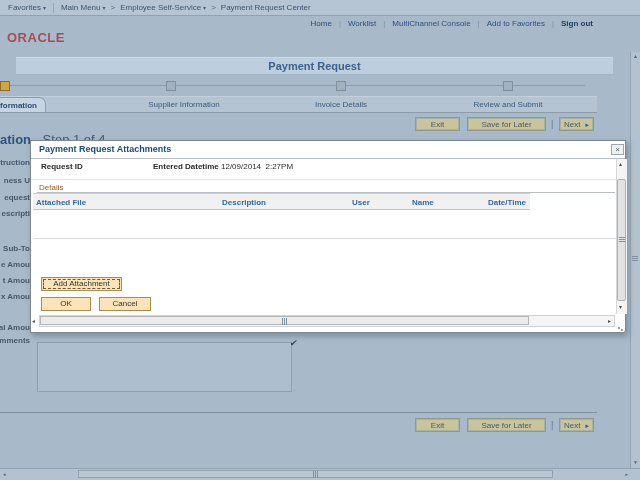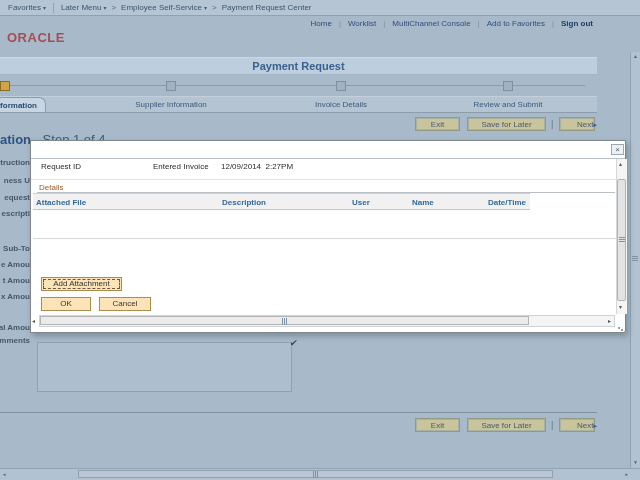--- a/index.html
+++ b/index.html
@@ -15,35 +15,35 @@
     display:flex;align-items:center;padding-left:8px;box-sizing:border-box;font-size:8px;color:#3a556f;}
   .crumbbar .item{display:flex;align-items:center;gap:2px;cursor:default;}
   .caret{font-size:6px;color:#4a607a;line-height:1;}
   .vline{width:1px;height:10px;background:#8fa2b3;margin:0 7px;}
   .gt{margin:0 5px;color:#546982;}
   .linksbar{top:19px;right:47px;display:flex;align-items:center;gap:7px;font-size:8px;color:#2d4e7e;}
   .linksbar .sep{color:#7d91a4;}
   .signout{font-weight:bold;color:#1c3a5e;}
   .logo{left:7px;top:30px;font-size:13px;font-weight:bold;color:#a84c52;letter-spacing:.5px;transform:scaleY(.92);}
   
-  .titlebar{left:0;top:57px;width:597px;height:18px;background:#bdcfdf;border-top:1px solid #cbd9e6;
+  .titlebar{left:16px;top:57px;width:597px;height:18px;background:#bdcfdf;border-top:1px solid #cbd9e6;
     border-bottom:1px solid #a3b6c7;text-align:center;line-height:17px;font-size:11px;font-weight:bold;color:#3b618f;box-sizing:border-box;}
   .stepline{left:0;top:85px;width:585px;height:1px;background:#8d9caa;}
   .sq{width:8px;height:8px;border:1px solid #808f9c;background:#a3b2c0;top:81px;}
   .sq.active{background:#d2a544;border-color:#8d6d25;}
   .tabstrip{left:0;top:96px;width:597px;height:17px;background:#b4c4d3;border-top:1px solid #c2cfdc;
     border-bottom:1px solid #8c9cab;box-sizing:border-box;}
   .activetab{left:-28px;top:97px;width:74px;height:15px;background:#c7d5e2;border:1px solid #8c9cab;border-bottom:none;
     border-top-right-radius:7px;text-align:right;padding-right:8px;line-height:15px;font-size:8px;font-weight:bold;color:#2a4c76;box-sizing:border-box;}
   .tablabel{top:100px;transform:translateX(-50%);font-size:8px;color:#3c5a7a;white-space:nowrap;}
   
   .btn-dim{height:14px;background:#cac49d;border:1px solid #8f9a88;box-shadow:0 0 0 1px #a8b2a0 inset;
     font-size:8px;color:#46596a;text-align:center;line-height:13px;box-sizing:border-box;cursor:pointer;}
   .btnsep{font-size:9px;color:#5f7386;}
-  .nextwrap{display:flex;align-items:center;justify-content:space-between;padding:0 17px;}
+  .nextwrap{display:flex;align-items:center;justify-content:space-between;padding:0 4px;}
   .nextarrow{color:#2b5a9c;font-size:7px;}
   .heading9{font-size:13px;}
   .hbold{font-weight:bold;color:#2d5282;}
   .hrest{color:#3e5a78;}
   .bglabel{right:610px;font-size:8px;font-weight:bold;color:#45586c;white-space:nowrap;}
   .comments{left:37px;top:342px;width:255px;height:50px;background:#adbfce;border:1px solid #8fa0b0;box-sizing:border-box;}
   .spellicon{left:290px;top:338px;font-size:9px;color:#2c4a66;transform:skewX(-8deg);cursor:pointer;}
   .bottomrule{left:0;top:412px;width:597px;height:1px;background:#7e92a5;}
   
   .vscroll{left:630px;top:52px;width:10px;height:416px;background:#b3c2d1;border-left:1px solid #91a3b3;box-sizing:border-box;}
@@ -52,21 +52,21 @@
   .hthumb{left:78px;top:470px;width:475px;height:8px;background:#bac8d6;border:1px solid #8ea0b1;box-sizing:border-box;}
   .grip-v{width:1px;height:7px;background:#7f93a5;box-shadow:2px 0 0 #7f93a5,4px 0 0 #7f93a5;}
   .grip-h{width:6px;height:1px;background:#7f93a5;box-shadow:0 2px 0 #7f93a5,0 4px 0 #7f93a5;}
   
   .modal{left:30px;top:140px;width:596px;height:193px;background:#ffffff;border:1px solid #7e868e;
     box-shadow:2px 3px 6px rgba(40,55,70,.35);box-sizing:border-box;}
   .mtitle{left:8px;top:3px;font-size:9px;font-weight:bold;color:#174a7e;}
   .mclose{left:580px;top:3px;width:13px;height:11px;background:#eef1f4;border:1px solid #9aa6b0;
     font-size:8px;line-height:10px;text-align:center;color:#4a5a68;box-sizing:border-box;cursor:pointer;}
   .mline1{left:0;top:17px;width:594px;height:1px;background:#b7bec6;}
-  .mlabel{font-size:8px;font-weight:normal;color:#2b2b2b;}
+  .mlabel{font-size:8px;font-weight:bold;color:#2b2b2b;}
   .mvalue{font-size:8px;color:#2b2b2b;white-space:pre;}
   .mline2{left:0;top:38px;width:594px;height:1px;background:#e2e4e6;}
   .details{left:8px;top:42px;font-size:8px;color:#a05a1e;}
   .groupline{left:6px;top:51px;width:578px;height:1px;background:#b9bfc5;}
   .gridhead{left:2px;top:52px;width:497px;height:17px;background:#f1f1f1;border-top:1px solid #cfcfcf;
     border-bottom:1px solid #c3c6c9;box-sizing:border-box;}
   .gcol{top:4px;font-size:8px;font-weight:bold;color:#33689c;white-space:nowrap;}
   .rowline{left:2px;top:97px;width:585px;height:1px;background:#d5d8da;}
   .btn-gold{background:#fce3b8;border:1px solid #ad8a4e;font-size:8px;color:#333;text-align:center;
     line-height:12px;box-sizing:border-box;cursor:pointer;height:14px;}
@@ -81,21 +81,21 @@
 </head>
 <body>
 
 <div class="abs crumbbar">
   <span class="item">
     <span>Favorites</span>
     <span class="caret">▾</span>
   </span>
   <span class="vline"></span>
   <span class="item">
-    <span>Later Menu</span>
+    <span>Main Menu</span>
     <span class="caret">▾</span>
   </span>
   <span class="gt">&gt;</span>
   <span class="item">
     <span>Employee Self-Service</span>
     <span class="caret">▾</span>
   </span>
   <span class="gt">&gt;</span>
   <span class="item">
     <span>Payment Request Center</span>
@@ -119,21 +119,21 @@
 <div class="abs titlebar">Payment Request</div>
 
 <div class="abs stepline"></div>
 <div class="abs sq active" style="left:0;"></div>
 <div class="abs sq" style="left:166px;"></div>
 <div class="abs sq" style="left:336px;"></div>
 <div class="abs sq" style="left:503px;"></div>
 
 <div class="abs tabstrip"></div>
 <div class="abs activetab">Information</div>
-<span class="abs tablabel" style="left:171px;text-align:right;">Supplier Information</span>
+<span class="abs tablabel" style="left:184px;text-align:right;">Supplier Information</span>
 <span class="abs tablabel" style="left:341px;">Invoice Details</span>
 <span class="abs tablabel" style="left:508px;">Review and Submit</span>
 
 <div class="abs btn-dim" style="left:415px;top:117px;width:45px;">Exit</div>
 <div class="abs btn-dim" style="left:467px;top:117px;width:79px;">Save for Later</div>
 <span class="abs btnsep" style="left:551px;top:119px;">|</span>
 <div class="abs btn-dim nextwrap" style="left:559px;top:117px;width:35px;">
   <span>Next</span>
   <span class="nextarrow">▸</span>
 </div>
@@ -172,25 +172,26 @@
 </div>
 <div class="abs hscroll">
   <div class="scrollarrow" style="position:absolute;left:3px;top:3px;">◂</div>
   <div class="scrollarrow" style="position:absolute;right:12px;top:3px;">▸</div>
 </div>
 <div class="abs hthumb">
   <div class="grip-v" style="position:absolute;left:234px;top:0;"></div>
 </div>
 
 <div class="abs modal">
+  <div class="abs mtitle">Payment Request Attachments</div>
   <div class="abs mclose">×</div>
   <div class="abs mline1"></div>
 
   <span class="abs mlabel" style="left:10px;top:21px;">Request ID</span>
-  <span class="abs mlabel" style="left:122px;top:21px;">Entered Invoice</span>
+  <span class="abs mlabel" style="left:122px;top:21px;">Entered Datetime</span>
   <span class="abs mvalue" style="left:190px;top:21px;">12/09/2014  2:27PM</span>
 
   <div class="abs mline2"></div>
   <div class="abs details">Details</div>
   <div class="abs groupline"></div>
 
   <div class="abs gridhead">
     <span class="abs gcol" style="left:3px;">Attached File</span>
     <span class="abs gcol" style="left:189px;">Description</span>
     <span class="abs gcol" style="left:319px;">User</span>

